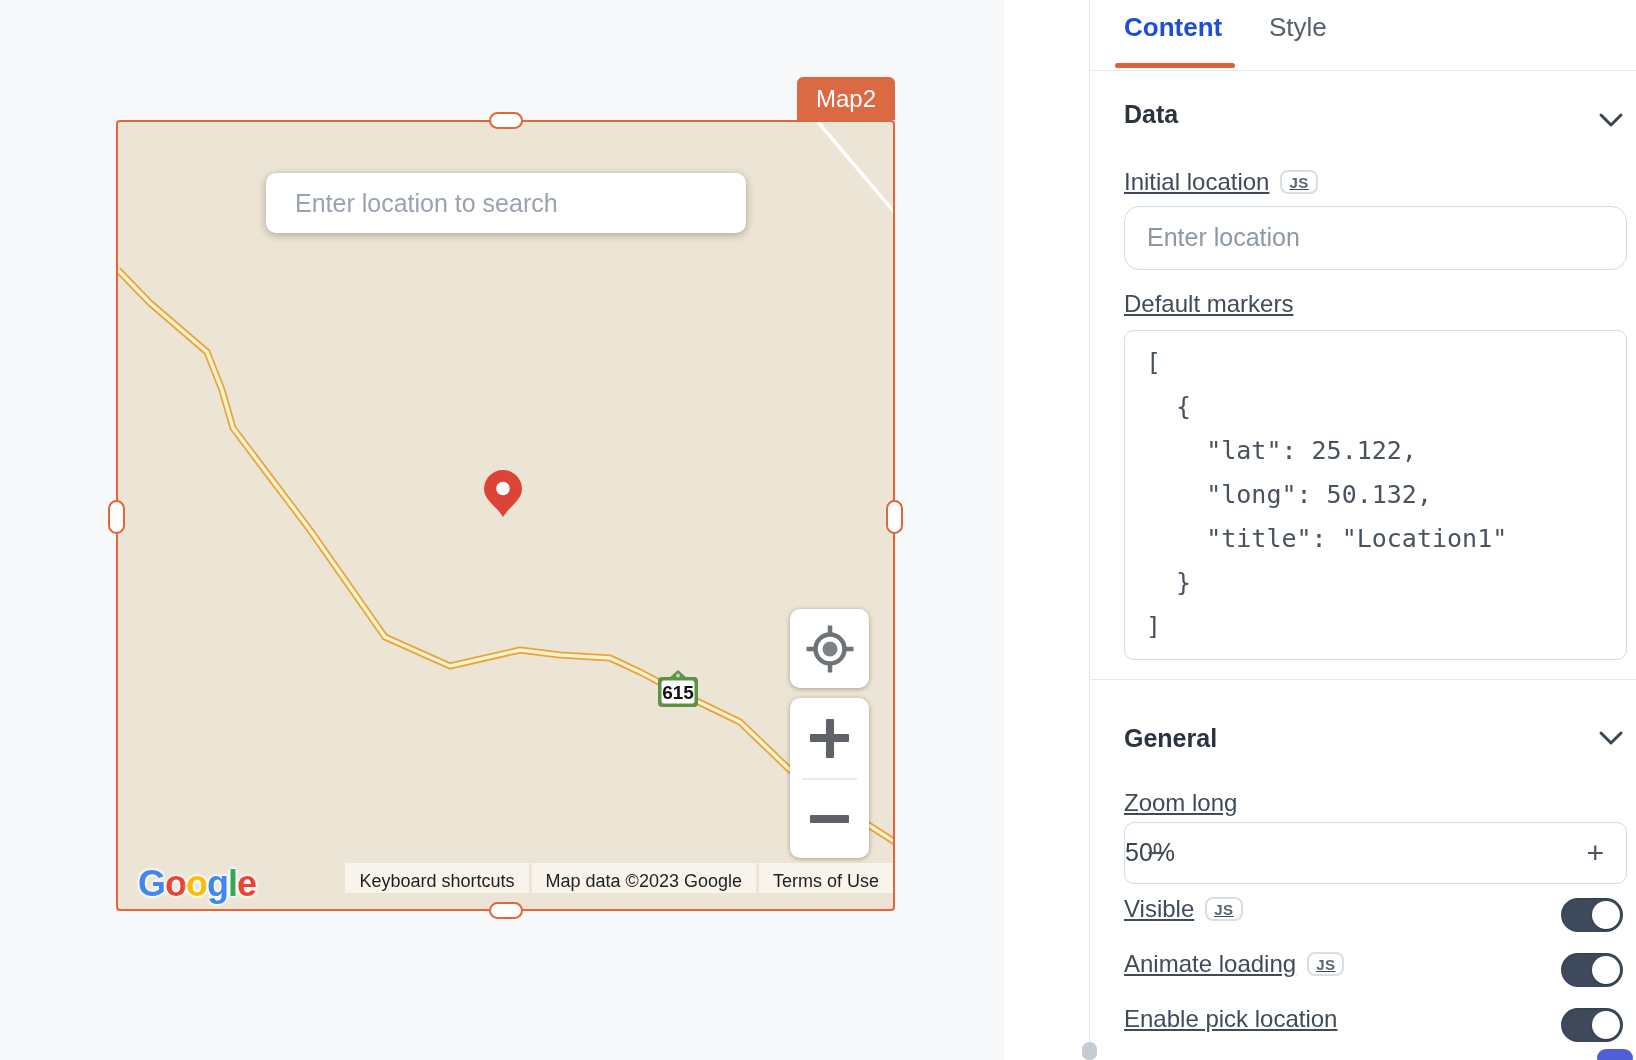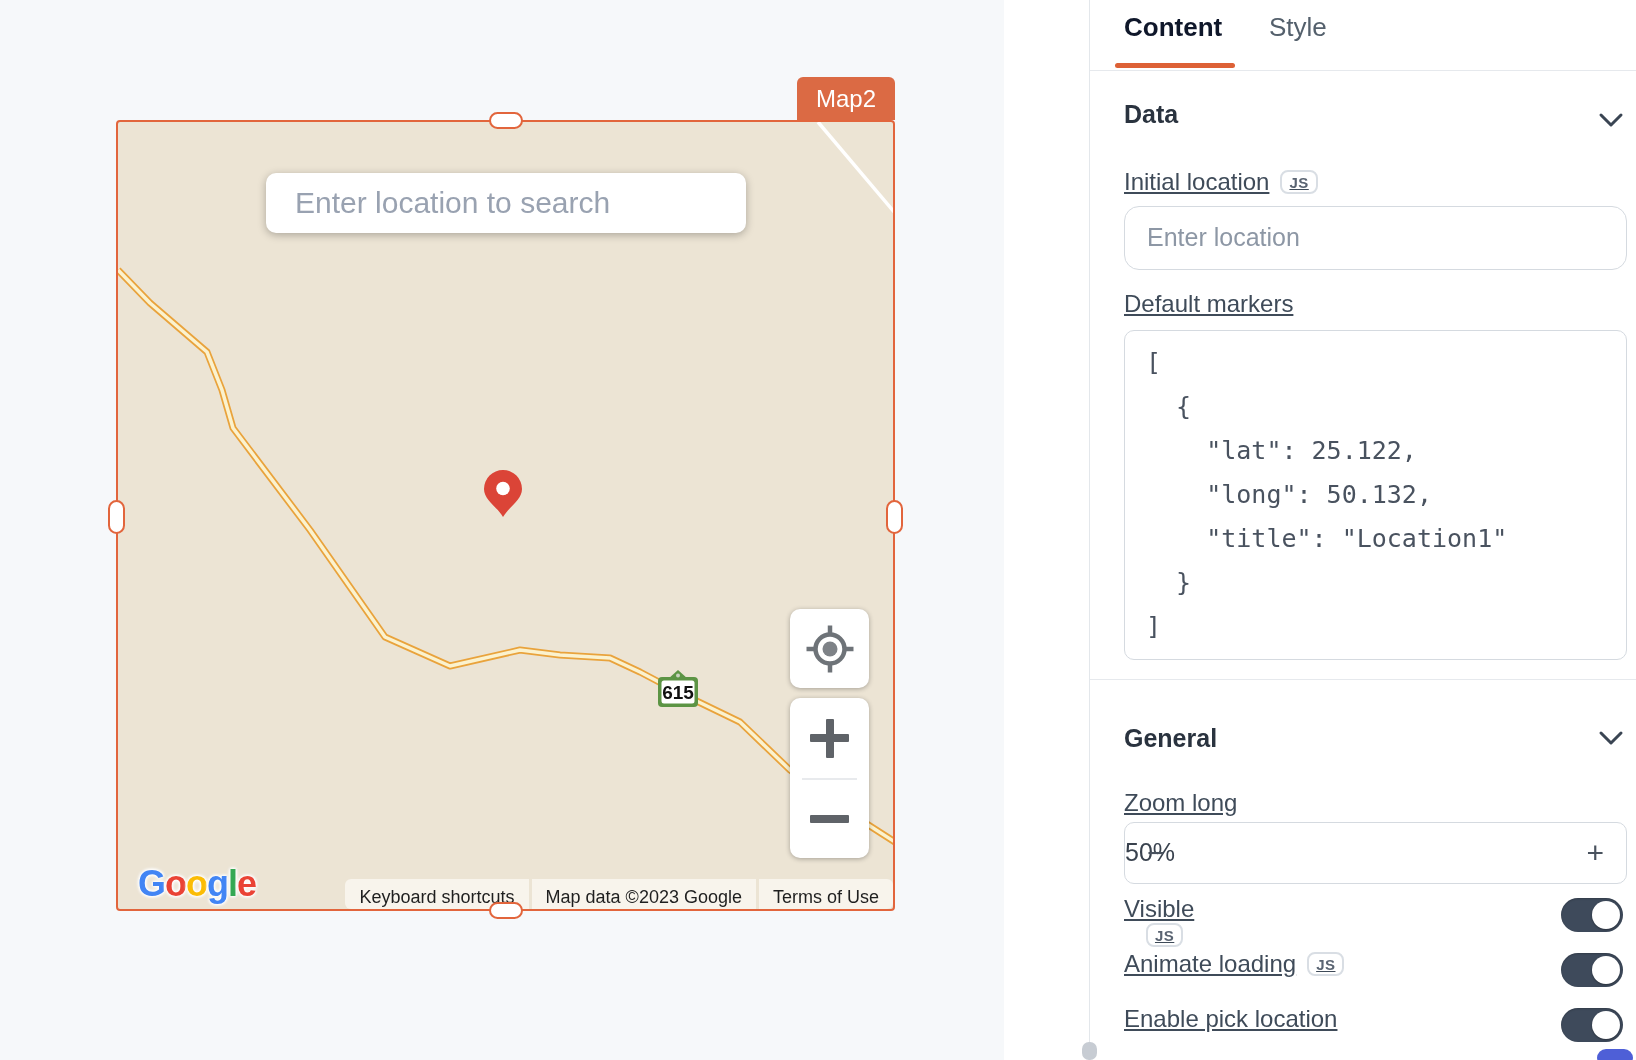--- a/index.html
+++ b/index.html
@@ -17,46 +17,46 @@
   .map-surface{position:absolute;left:0;top:0;width:775px;height:787px;overflow:hidden;border-radius:2px;}
 
   .handle{position:absolute;background:#fff;border:2.5px solid #E2653C;border-radius:9px;box-sizing:border-box;}
   .handle.h-top{left:371px;top:-10px;width:34px;height:17px;}
   .handle.h-bottom{left:371px;bottom:-10px;width:34px;height:17px;}
   .handle.h-left{left:-10px;top:378px;width:17px;height:34px;}
   .handle.h-right{right:-10px;top:378px;width:17px;height:34px;}
 
   .search-box{position:absolute;left:148px;top:51px;width:480px;height:60px;background:#fff;
           border-radius:10px;box-shadow:0 2px 8px rgba(0,0,0,0.28);}
-  .search-box .ph{line-height:60px;padding-left:29px;font-size:30px;color:#99A2B1;}
+  .search-box .ph{line-height:60px;padding-left:29px;font-size:25px;color:#99A2B1;}
 
   .loc-btn{position:absolute;left:672px;top:487px;width:79px;height:79px;background:#fff;border-radius:10px;
           box-shadow:0 1px 5px rgba(0,0,0,0.3);display:flex;align-items:center;justify-content:center;}
   .zoom-box{position:absolute;left:672px;top:576px;width:79px;height:160px;background:#fff;border-radius:10px;
           box-shadow:0 1px 5px rgba(0,0,0,0.3);}
   .zbtn{position:absolute;left:0;width:79px;height:79px;color:#5F6368;}
   .zbtn .bar-h{position:absolute;left:20px;top:36px;width:39px;height:8px;background:#5F6368;border-radius:1px;}
   .zbtn .bar-v{position:absolute;left:35.5px;top:20.5px;width:8px;height:39px;background:#5F6368;border-radius:1px;}
   .zoom-divider{position:absolute;left:12px;top:80px;width:55px;height:2px;background:#E8EAED;}
 
   .google-logo{position:absolute;left:20px;top:741px;font-size:36px;font-weight:700;letter-spacing:-1px;
           text-shadow:0 0 3px #fff,0 0 3px #fff,0 0 4px #fff,0 0 4px #fff;}
   .g-blue{color:#4285F4;} .g-red{color:#EA4335;} .g-yellow{color:#FBBC05;} .g-green{color:#34A853;}
 
-  .attribution{position:absolute;right:0;bottom:0;height:30px;overflow:hidden;display:flex;gap:3px;border-radius:6px;}
+  .attribution{position:absolute;right:0;bottom:16px;height:30px;overflow:hidden;display:flex;gap:3px;}
   .attr-seg{background:rgba(249,246,239,0.88);padding:0 14px;font-size:18px;color:#1F1F1F;
           line-height:37px;white-space:nowrap;}
 
   .shield{position:absolute;left:540px;top:546px;width:40px;height:40px;}
 
   
   .panel{position:absolute;left:1089px;top:0;width:547px;height:1060px;background:#fff;
           border-left:1px solid #E3E7EB;box-sizing:content-box;}
   .tab{position:absolute;top:12px;font-size:26px;}
-  .tab.active{left:34px;color:#0f172a;font-weight:700;}
+  .tab.active{left:34px;color:#1d4ed8;font-weight:700;}
   .tab.inactive{left:179px;color:#54606C;font-weight:400;}
   .tab-underline{position:absolute;left:25px;top:63px;width:120px;height:5px;background:#DD6136;border-radius:3px;}
   .hdivider{position:absolute;left:0;width:547px;height:1px;background:#E6E9ED;}
 
   .sec-title{position:absolute;left:34px;font-size:25px;font-weight:700;color:#2A333F;}
   .chev{position:absolute;right:13px;width:26px;height:18px;}
   .field-label{position:absolute;left:34px;font-size:24px;color:#3F4B59;display:flex;align-items:center;text-decoration:underline;}
   .js-badge{display:inline-block;margin-left:11px;border:2px solid #D9DEE4;border-radius:8px;
           font-size:15px;font-weight:700;color:#5A6472;padding:3px 7px 2px;letter-spacing:0.5px;line-height:1;}
 
@@ -199,21 +199,21 @@
     <polyline points="3,4 13,14 23,4" fill="none" stroke="#3A4553" stroke-width="3" stroke-linecap="round" stroke-linejoin="round"></polyline>
   </svg>
 
   <div class="field-label" style="top:789px;">Zoom long</div>
   <div class="stepper">
     <div class="minus">−</div>
     <div class="value">50%</div>
     <div class="plus">+</div>
   </div>
 
-  <div class="field-label" style="top:895px;flex-direction:column;">
+  <div class="field-label" style="top:895px;">
     <span>Visible</span>
     <span class="js-badge">JS</span>
   </div>
   <div class="toggle" style="top:898px;">
     <div class="knob"></div>
   </div>
 
   <div class="field-label" style="top:950px;">
     <span>Animate loading</span>
     <span class="js-badge">JS</span>

